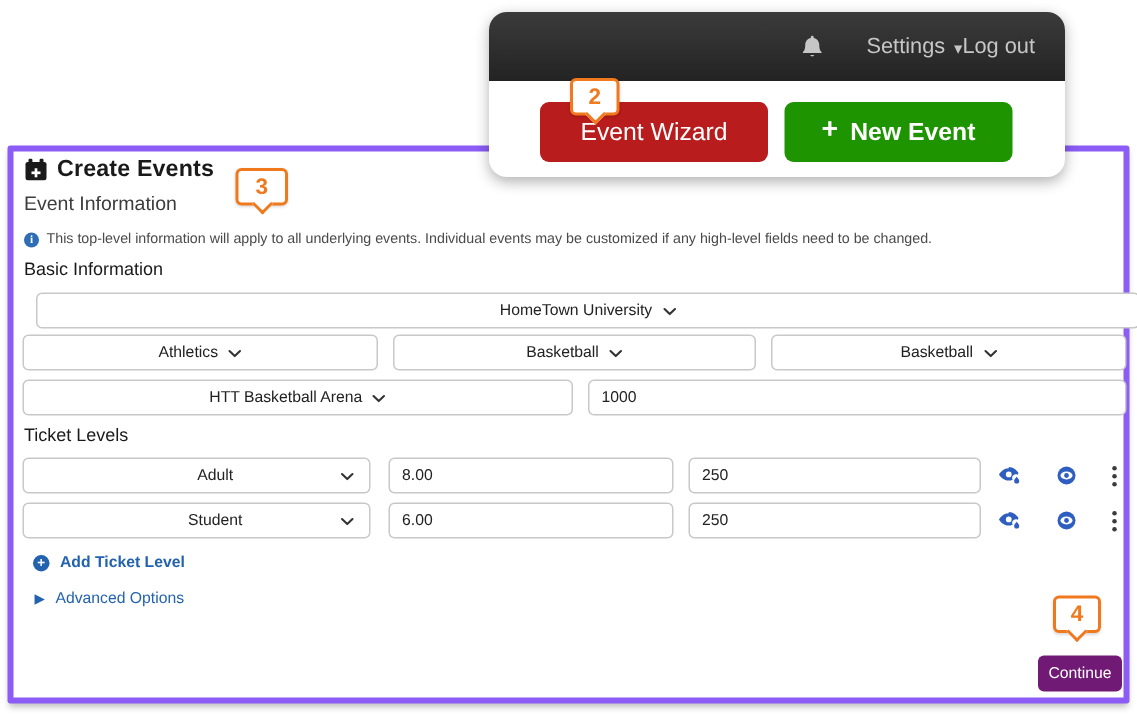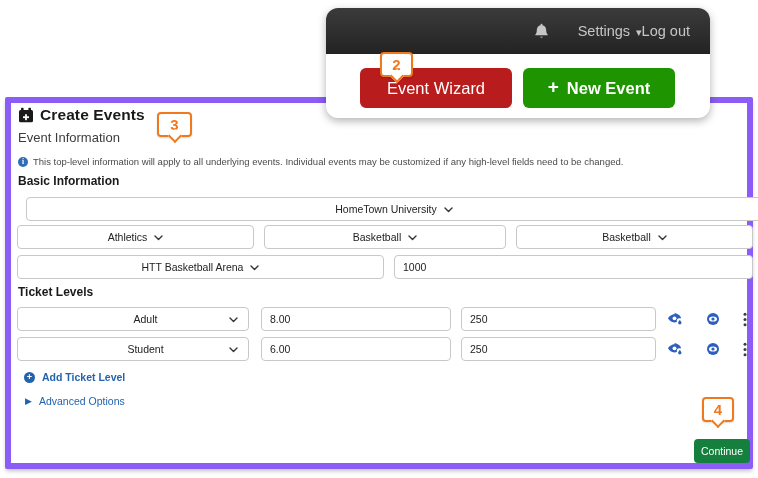--- a/index.html
+++ b/index.html
@@ -1,35 +1,35 @@
 <!DOCTYPE html>
 <html><head>
 <meta charset="utf-8">
 <style>
   * { margin:0; padding:0; box-sizing:border-box; }
   html,body { width:758px; height:478px; background:#fff; font-family:"Liberation Sans", sans-serif; }
   .stage { position:relative; width:758px; height:478px; background:#fff; overflow:hidden; }
 
   
   .main-panel { position:absolute; left:5px; top:97px; width:748px; height:372px;
-    background:#fff; border:6px solid #8b5cf6; border-radius:2px;
+    background:#fff; border:4px solid #8b5cf6; border-radius:2px;
     box-shadow:0 3px 4px -1px rgba(0,0,0,.25); z-index:1; }
 
   .title-row { position:absolute; left:7px; top:3px; display:flex; align-items:center; gap:6px; }
   .title-row h1 { font-size:15.5px; font-weight:bold; color:#1a1a1a; letter-spacing:.1px; }
 
   .subtitle { position:absolute; left:7px; top:27px; font-size:13px; color:#3c3c3c;text-align:right; }
 
   .info-row { position:absolute; left:7px; top:53px; display:flex; align-items:center; gap:5px;
     font-size:9.5px; color:#4a4a4a; width:720px; }
   .info-dot { width:10px; height:10px; border-radius:50%; background:#2f6db5; color:#fff;
     font-size:7.5px; font-weight:bold; display:flex; align-items:center; justify-content:center;
     flex:0 0 auto; font-family:"Liberation Serif", serif; }
 
-  .sec-label { position:absolute; font-size:12px; font-weight:bold; color:#1a1a1a; }
+  .sec-label { position:absolute; font-size:12px; font-weight:normal; color:#1a1a1a; }
   .lbl-basic { left:7px; top:71px; }
   .lbl-tickets { left:7px; top:182px; }
 
   .fld { position:absolute; height:24px; background:#fff; border:1px solid #c8c8c8; border-radius:4px;
     font-size:10.5px; color:#222; }
   .sel { display:flex; align-items:center; justify-content:center; gap:7px; cursor:pointer; }
   .sel .chev { display:inline-flex; margin-top:1px; }
   .sel-right-chev { justify-content:center; }
   .sel-right-chev .chev { position:absolute; right:10px; }
   .inp { padding:0 8px; width:100%; height:100%; border:none; outline:none; background:transparent;
@@ -53,21 +53,21 @@
 
   .link { position:absolute; display:flex; align-items:center; gap:7px; color:#2363ae;
     font-size:10.5px; font-weight:bold; cursor:pointer; }
   .lnk-add { left:13px; top:268px; }
   .lnk-adv { left:14px; top:292px; font-weight:normal; }
   .plus-circle { width:11px; height:11px; border-radius:50%; background:#2363ae; color:#fff;
     display:flex; align-items:center; justify-content:center; font-size:9px; font-weight:bold; line-height:1; }
   .caret-right { font-size:9px; color:#2363ae; }
 
   .btn-continue { position:absolute; left:683px; top:336px; width:56px; height:24px;
-    background:#15803d; color:#fff; border:none; border-radius:4px; font-size:10.5px;
+    background:#701a75; color:#fff; border:none; border-radius:4px; font-size:10.5px;
     font-family:"Liberation Sans", sans-serif; cursor:pointer; }
 
   
   .float-panel { position:absolute; left:326px; top:8px; width:384px; height:110px;
     background:#fff; border-radius:12px; box-shadow:0 3px 9px rgba(0,0,0,.3); z-index:20; }
   .topbar { position:absolute; left:0; top:0; width:100%; height:46px; border-radius:12px 12px 0 0;
     background:linear-gradient(#3b3b3b,#232323); display:flex; align-items:center;
     justify-content:flex-end; padding-right:20px; gap:0; }
   .topbar .tb-item { color:#c6c6c6; font-size:14.5px; display:flex; align-items:center; gap:6px; cursor:pointer; }
   .tb-bell { margin-right:28px; }

